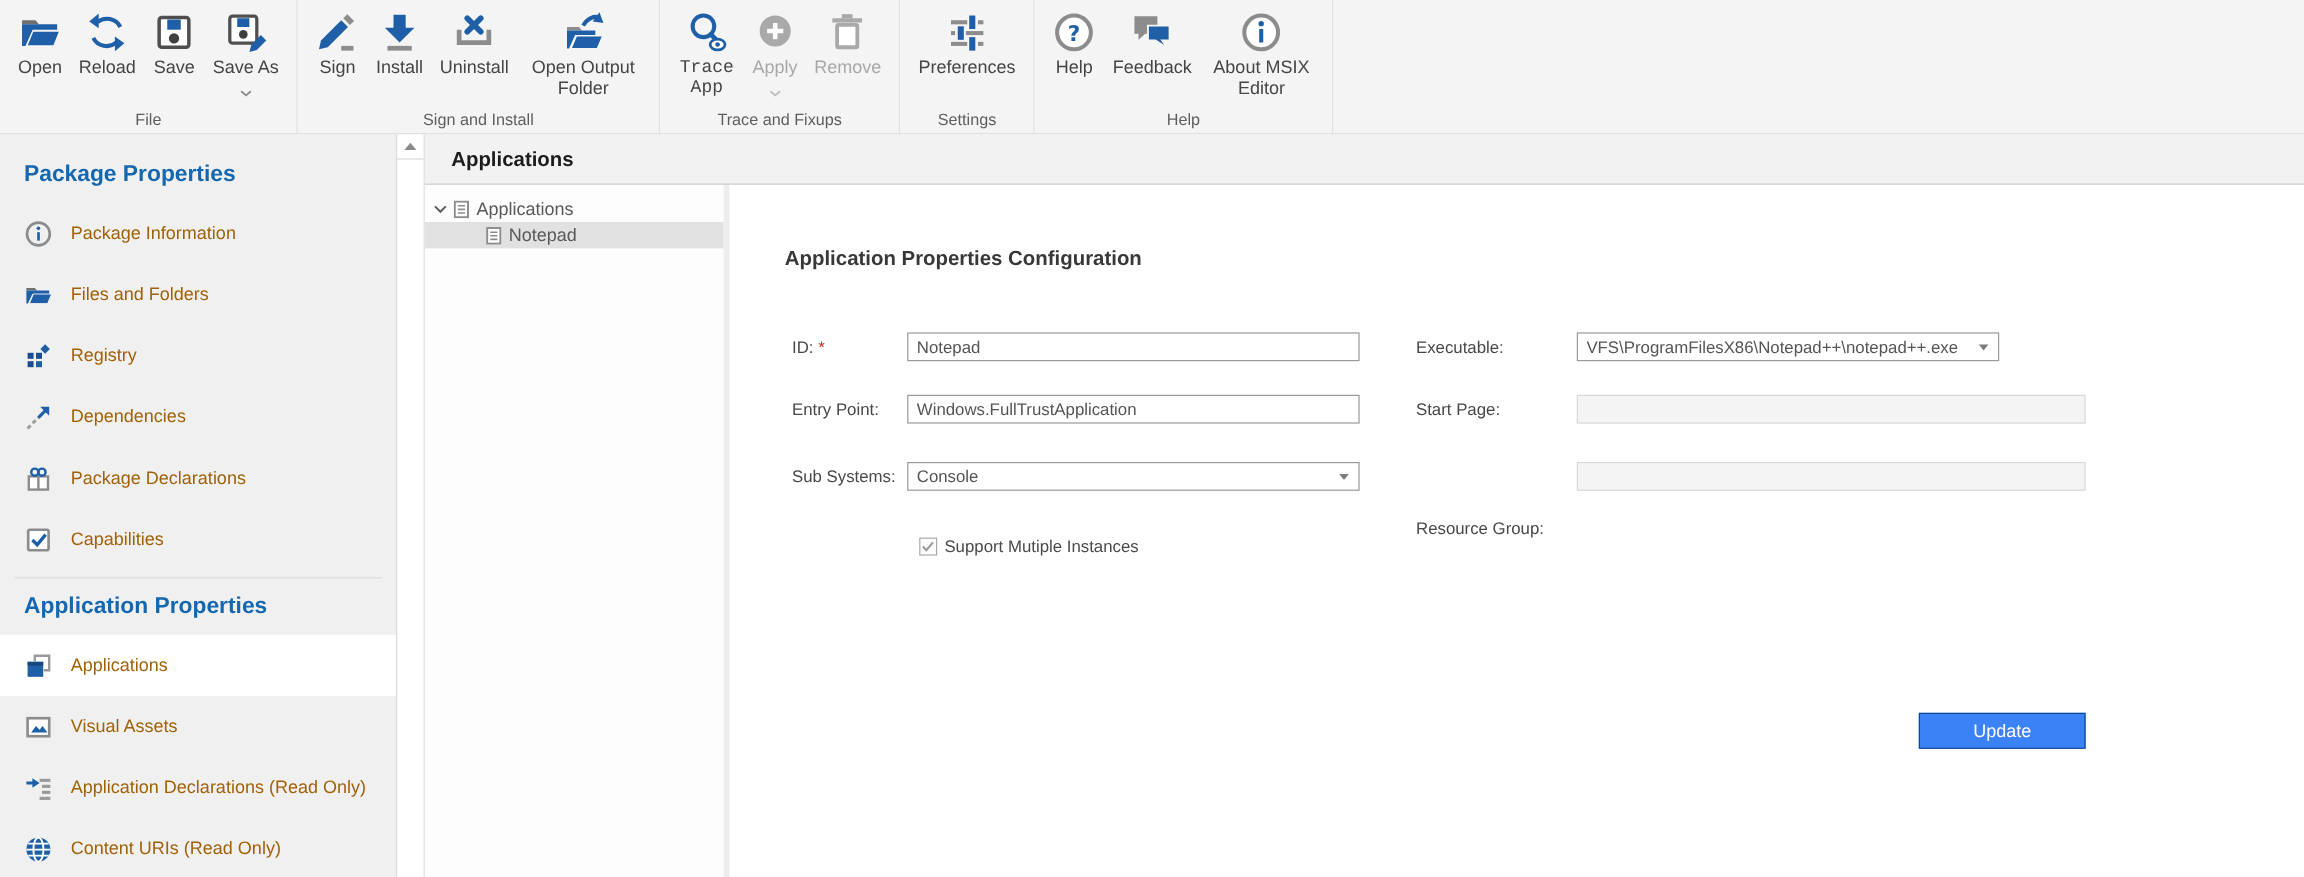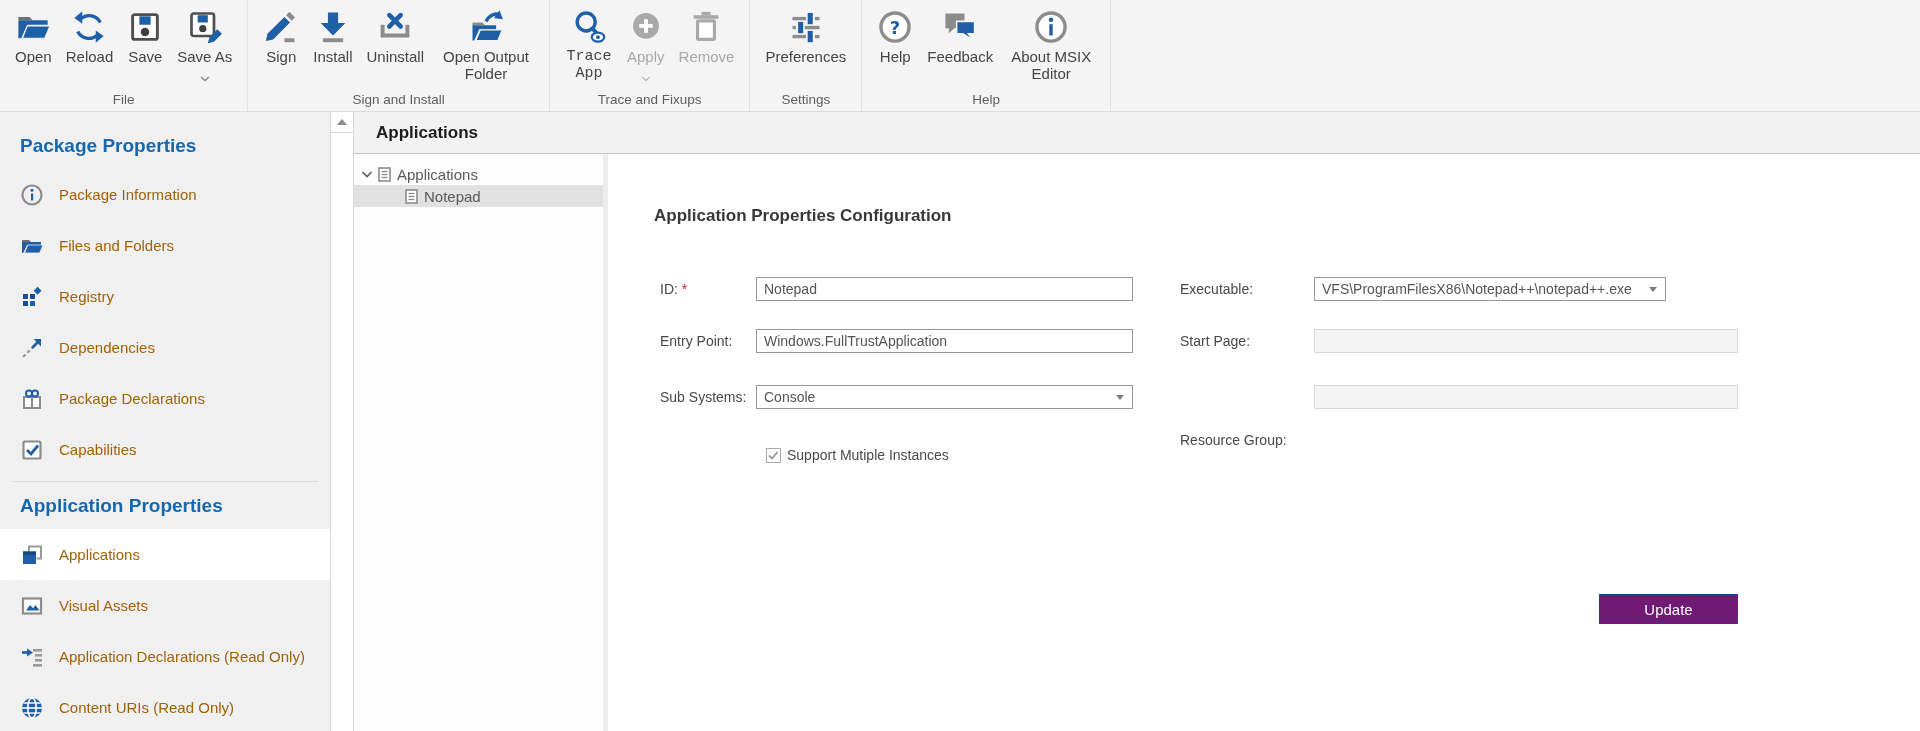--- a/index.html
+++ b/index.html
@@ -57,21 +57,21 @@
              font-family:"Liberation Sans", sans-serif; }
   .f-input:disabled, .f-input.disabled { background:#f4f4f4; border:1px solid #d9d9d9; color:#8a8a8a; }
   .combo { position:absolute; height:24px; border:1px solid #999; background:#fff; cursor:pointer; }
   .combo .ctext { position:absolute; left:7px; top:0; line-height:22px; font-size:14px; color:#555; white-space:nowrap; overflow:hidden; right:22px; }
   .carrow { position:absolute; right:8px; top:9px; width:0; height:0;
             border-left:4px solid transparent; border-right:4px solid transparent; border-top:5px solid #7d7d7d; }
   .cb-row { position:absolute; left:158px; top:293px; display:flex; align-items:center; cursor:pointer; }
   .cb { width:15px; height:15px; border:1px solid #ababab; background:#fcfcfc; display:flex; align-items:center; justify-content:center; }
   .cb-label { font-size:14px; color:#4a4a4a; margin-left:6px; }
   .update-btn { position:absolute; left:991px; top:440px; width:139px; height:30px;
-                background:#701a75; color:#fff; font-size:15px; border:1px solid #0f4a94;
+                background:#3b82f6; color:#fff; font-size:15px; border:1px solid #0f4a94;
                 display:flex; align-items:center; justify-content:center; cursor:pointer;
                 font-family:"Liberation Sans", sans-serif; }
 </style>
 </head>
 <body>
 
 <div class="ribbon">
 
   <div class="rgroup">
     <div class="rbuttons">

